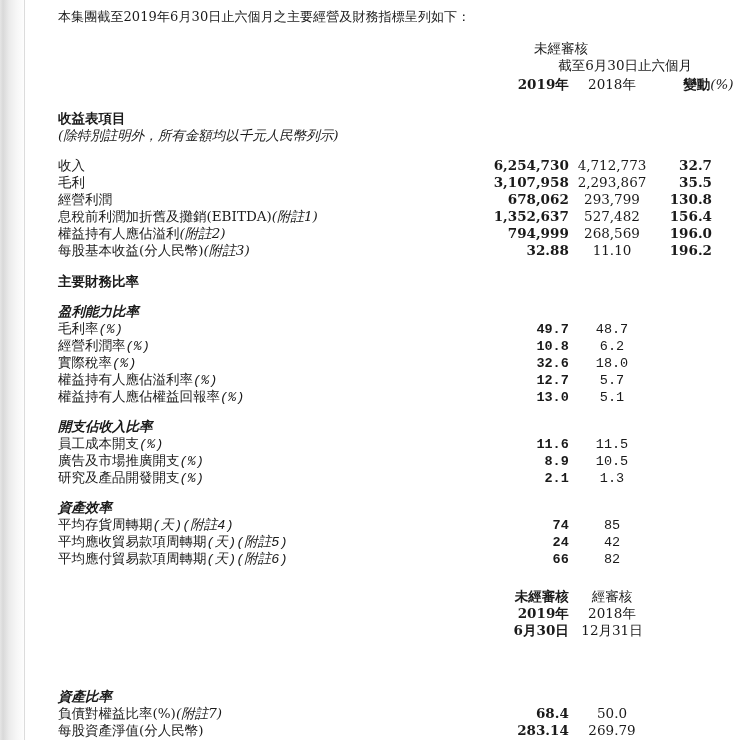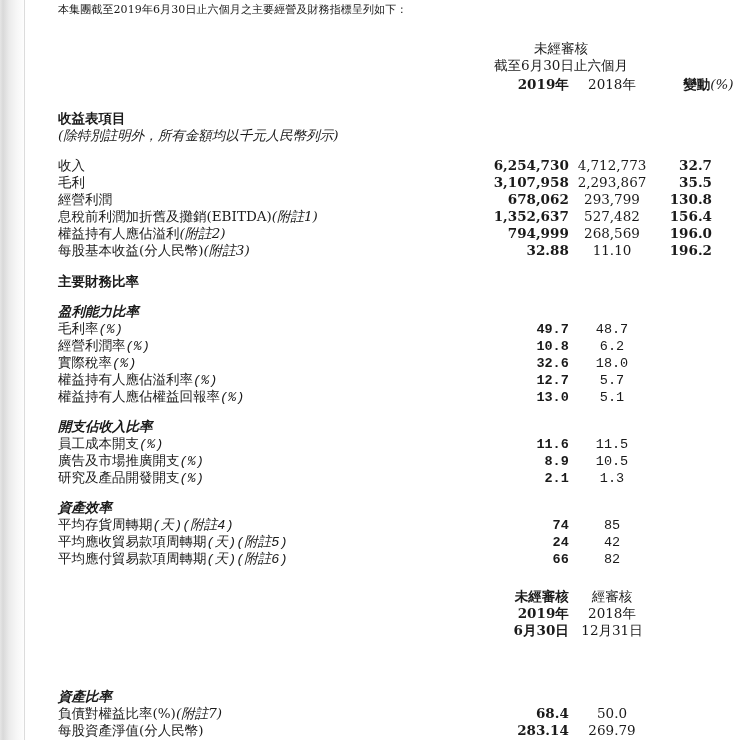--- a/index.html
+++ b/index.html
@@ -38,22 +38,22 @@
   }
   #sheet {
     position: absolute;
     left: 0; top: 0;
     width: 750px; height: 740px;
   }
 
   .intro {
     position: absolute;
     left: 58px;
-    top: 2px;
-    font-size: 11px;
+    top: 8px;
+    font-size: 13px;
     letter-spacing: 0.1px;
     white-space: nowrap;
   }
 
   
   .tbl {
     position: absolute;
     left: 0;
     width: 750px;
     border-collapse: collapse;
@@ -82,21 +82,21 @@
   .hdr {
     position: absolute;
     font-size: 13.5px;
     line-height: 17px;
     white-space: nowrap;
     text-align: right;
   }
   .hdr-center { text-align: center; }
 
   .hdr-top-unaudited { left: 430px; top: 40px; width: 262px; }
-  .hdr-top-period    { left: 430px; top: 57px; width: 262px; }
+  .hdr-top-period    { left: 430px; top: 57px; width: 262px; text-align: right; }
   .hdr-top-cols      { left: 0;     top: 76px; }
 
   .hdr-bot-1 { left: 0; top: 588px; }
   .hdr-bot-2 { left: 0; top: 605px; }
   .hdr-bot-3 { left: 0; top: 622px; }
 </style>
 </head>
 <body>
 
 <div id="page">

